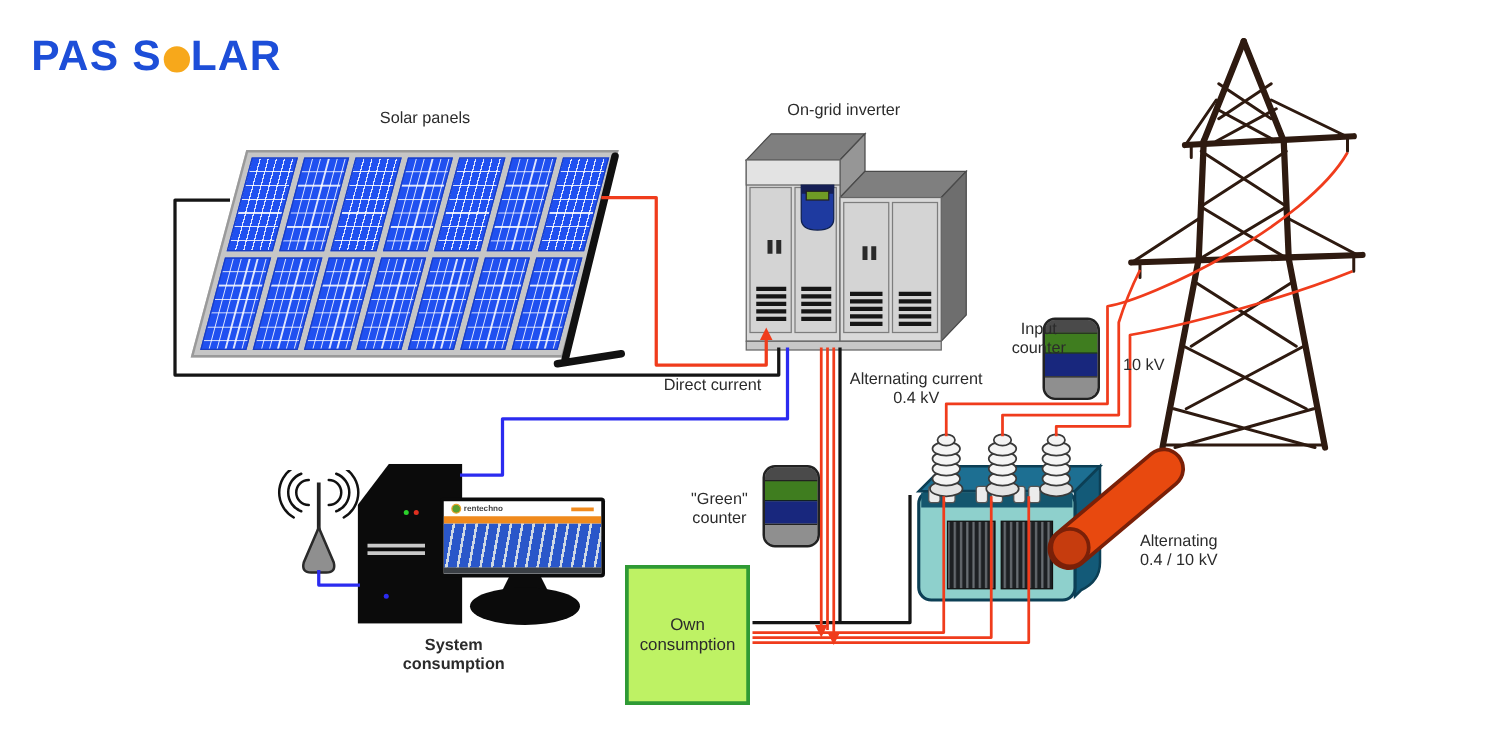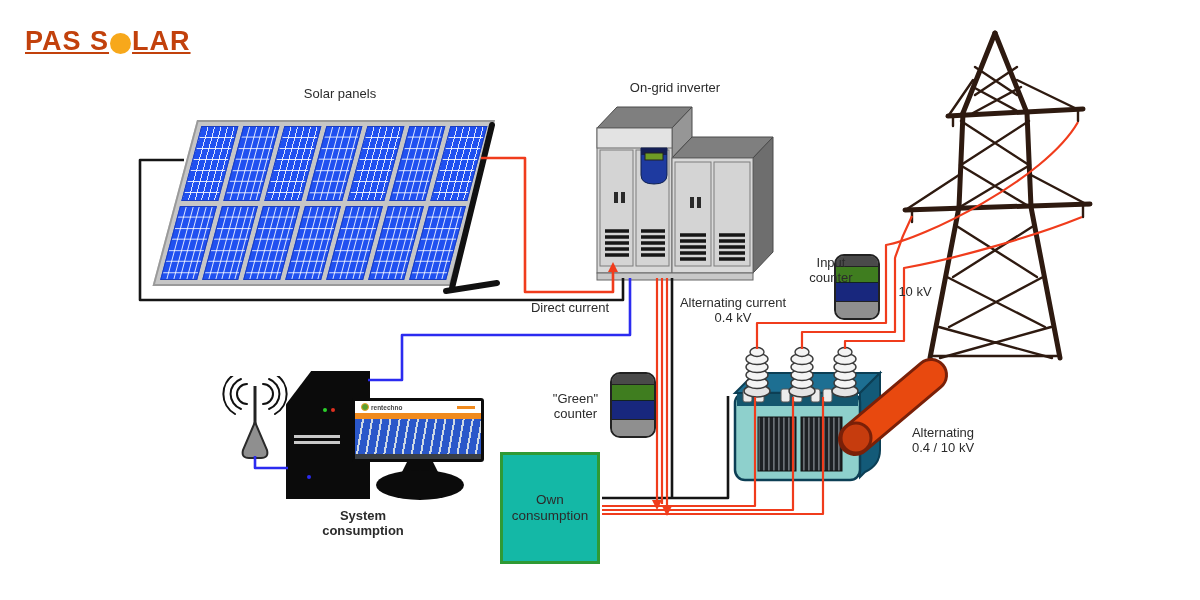--- a/index.html
+++ b/index.html
@@ -1,35 +1,35 @@
 <!DOCTYPE html>
 <html><head>
 <meta charset="utf-8">
 <style>
   html,body{margin:0;padding:0;background:#fff;}
   .stage{position:relative;width:1200px;height:600px;background:#ffffff;overflow:hidden;
          font-family:"Liberation Sans",sans-serif;}
   .abs{position:absolute;}
   .lbl{position:absolute;font-size:13px;color:#2b2b2b;text-align:center;line-height:1.15;}
   
-  .logo{position:absolute;left:25px;top:26px;font-weight:800;font-size:27px;letter-spacing:1px;
-        color:#c2410c;display:flex;align-items:center;text-decoration:underline;}
+  .logo{position:absolute;left:25px;top:26px;font-weight:800;font-size:34px;letter-spacing:1px;
+        color:#1d4ed8;display:flex;align-items:center;}
   .logo .sun{display:inline-block;width:21px;height:21px;border-radius:50%;background:#f7a81b;margin:3px 1px 0 1px;}
   
   .panel-wrap{position:absolute;left:151px;top:120px;width:344px;height:166px;}
   .panel-skew{position:absolute;left:46px;top:0;width:298px;height:166px;transform:skewX(-15deg);
         transform-origin:top left;background:#c6c6c6;border:2px solid #9a9a9a;box-sizing:border-box;
         display:grid;grid-template-columns:repeat(7,1fr);grid-template-rows:repeat(2,1fr);gap:5px;padding:4px;}
   .cell{background:
         repeating-linear-gradient(to right, rgba(255,255,255,0) 0 5.5px, rgba(255,255,255,.85) 5.5px 6.5px),
         repeating-linear-gradient(to bottom, rgba(255,255,255,0) 0 10px, rgba(255,255,255,.85) 10px 11px),
         #2050f0;border:1px solid #1a3dc0;}
   
   .own-box{position:absolute;left:500px;top:452px;width:100px;height:112px;border:3px solid #2f9a35;
-        background:#14b8a6;box-sizing:border-box;display:flex;align-items:center;justify-content:center;
+        background:#bef264;box-sizing:border-box;display:flex;align-items:center;justify-content:center;
         font-size:13.5px;color:#2b2b2b;text-align:center;line-height:1.2;z-index:6;}
   
   .counter{position:absolute;width:46px;height:66px;border:2px solid #222;border-radius:10px 10px 10px 10px;
         overflow:hidden;background:#8f8f8f;z-index:6;box-sizing:border-box;}
   .counter .cap{height:10px;background:#4a4a4a;}
   .counter .screen{height:15px;background:#3f7d1f;margin:0;border-top:1px solid #222;border-bottom:1px solid #122;}
   .counter .body{height:18px;background:#18277d;}
   .counter .base{height:100%;background:#8f8f8f;border-top:1px solid #222;}
   
   .pc{position:absolute;left:286px;top:371px;width:84px;height:128px;background:#0b0b0b;

